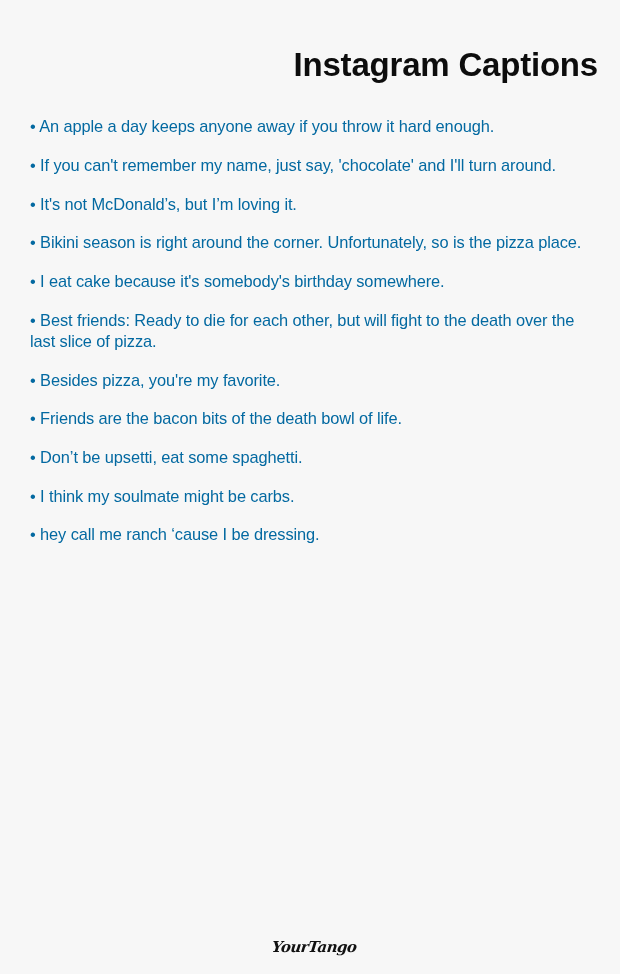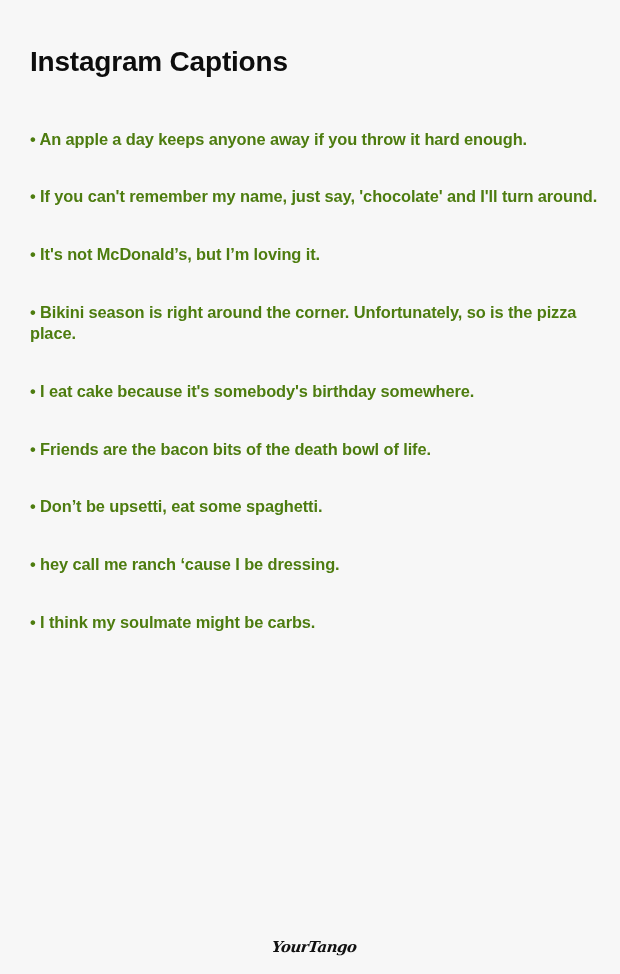--- a/index.html
+++ b/index.html
@@ -17,45 +17,44 @@
   .page {
     width: 620px;
     height: 974px;
     box-sizing: border-box;
     padding: 36px 22px 10px 30px;
     display: flex;
     flex-direction: column;
     background: #f7f7f7;
   }
   .title {
-    text-align: left;
+    text-align: right;
     font-weight: bold;
-    font-size: 28px;
+    font-size: 33px;
     line-height: 1.28;
     letter-spacing: -0.2px;
     color: #0d0d0d;
     margin: 8px 0 0 0;
   }
   .title-line {
     display: block;
   }
   .captions {
     margin-top: 30px;
     display: flex;
     flex-direction: column;
   }
   .caption {
     font-size: 16.4px;
     line-height: 1.32;
-    font-weight: 700;
-    color: #4d7c0f;
+    font-weight: 400;
+    color: #0369a1;
     margin-bottom: 17px;
     letter-spacing: -0.1px;
     max-width: 572px;
-    margin-top: 19px;
   }
   .caption:last-child {
     margin-bottom: 0;
   }
   .footer {
     margin-top: auto;
     display: flex;
     justify-content: center;
     align-items: flex-end;
     padding-bottom: 8px;
@@ -78,23 +77,25 @@
   <div class="title">
     <span class="title-line">Instagram Captions</span>
   </div>
 
   <div class="captions">
     <div class="caption">• An apple a day keeps anyone away if you throw it hard enough.</div>
     <div class="caption">• If you can't remember my name, just say, 'chocolate' and I'll turn around.</div>
     <div class="caption">• It's not McDonald’s, but I’m loving it.</div>
     <div class="caption">• Bikini season is right around the corner. Unfortunately, so is the pizza place.</div>
     <div class="caption">• I eat cake because it's somebody's birthday somewhere.</div>
+    <div class="caption">• Best friends: Ready to die for each other, but will fight to the death over the last slice of pizza.</div>
+    <div class="caption">• Besides pizza, you're my favorite.</div>
     <div class="caption">• Friends are the bacon bits of the death bowl of life.</div>
     <div class="caption">• Don’t be upsetti, eat some spaghetti.</div>
+    <div class="caption">• I think my soulmate might be carbs.</div>
     <div class="caption">• hey call me ranch ‘cause I be dressing.</div>
-    <div class="caption">• I think my soulmate might be carbs.</div>
   </div>
 
   <div class="footer">
     <div class="brand">YourTango</div>
   </div>
 
 </div>
 
 </body></html>

